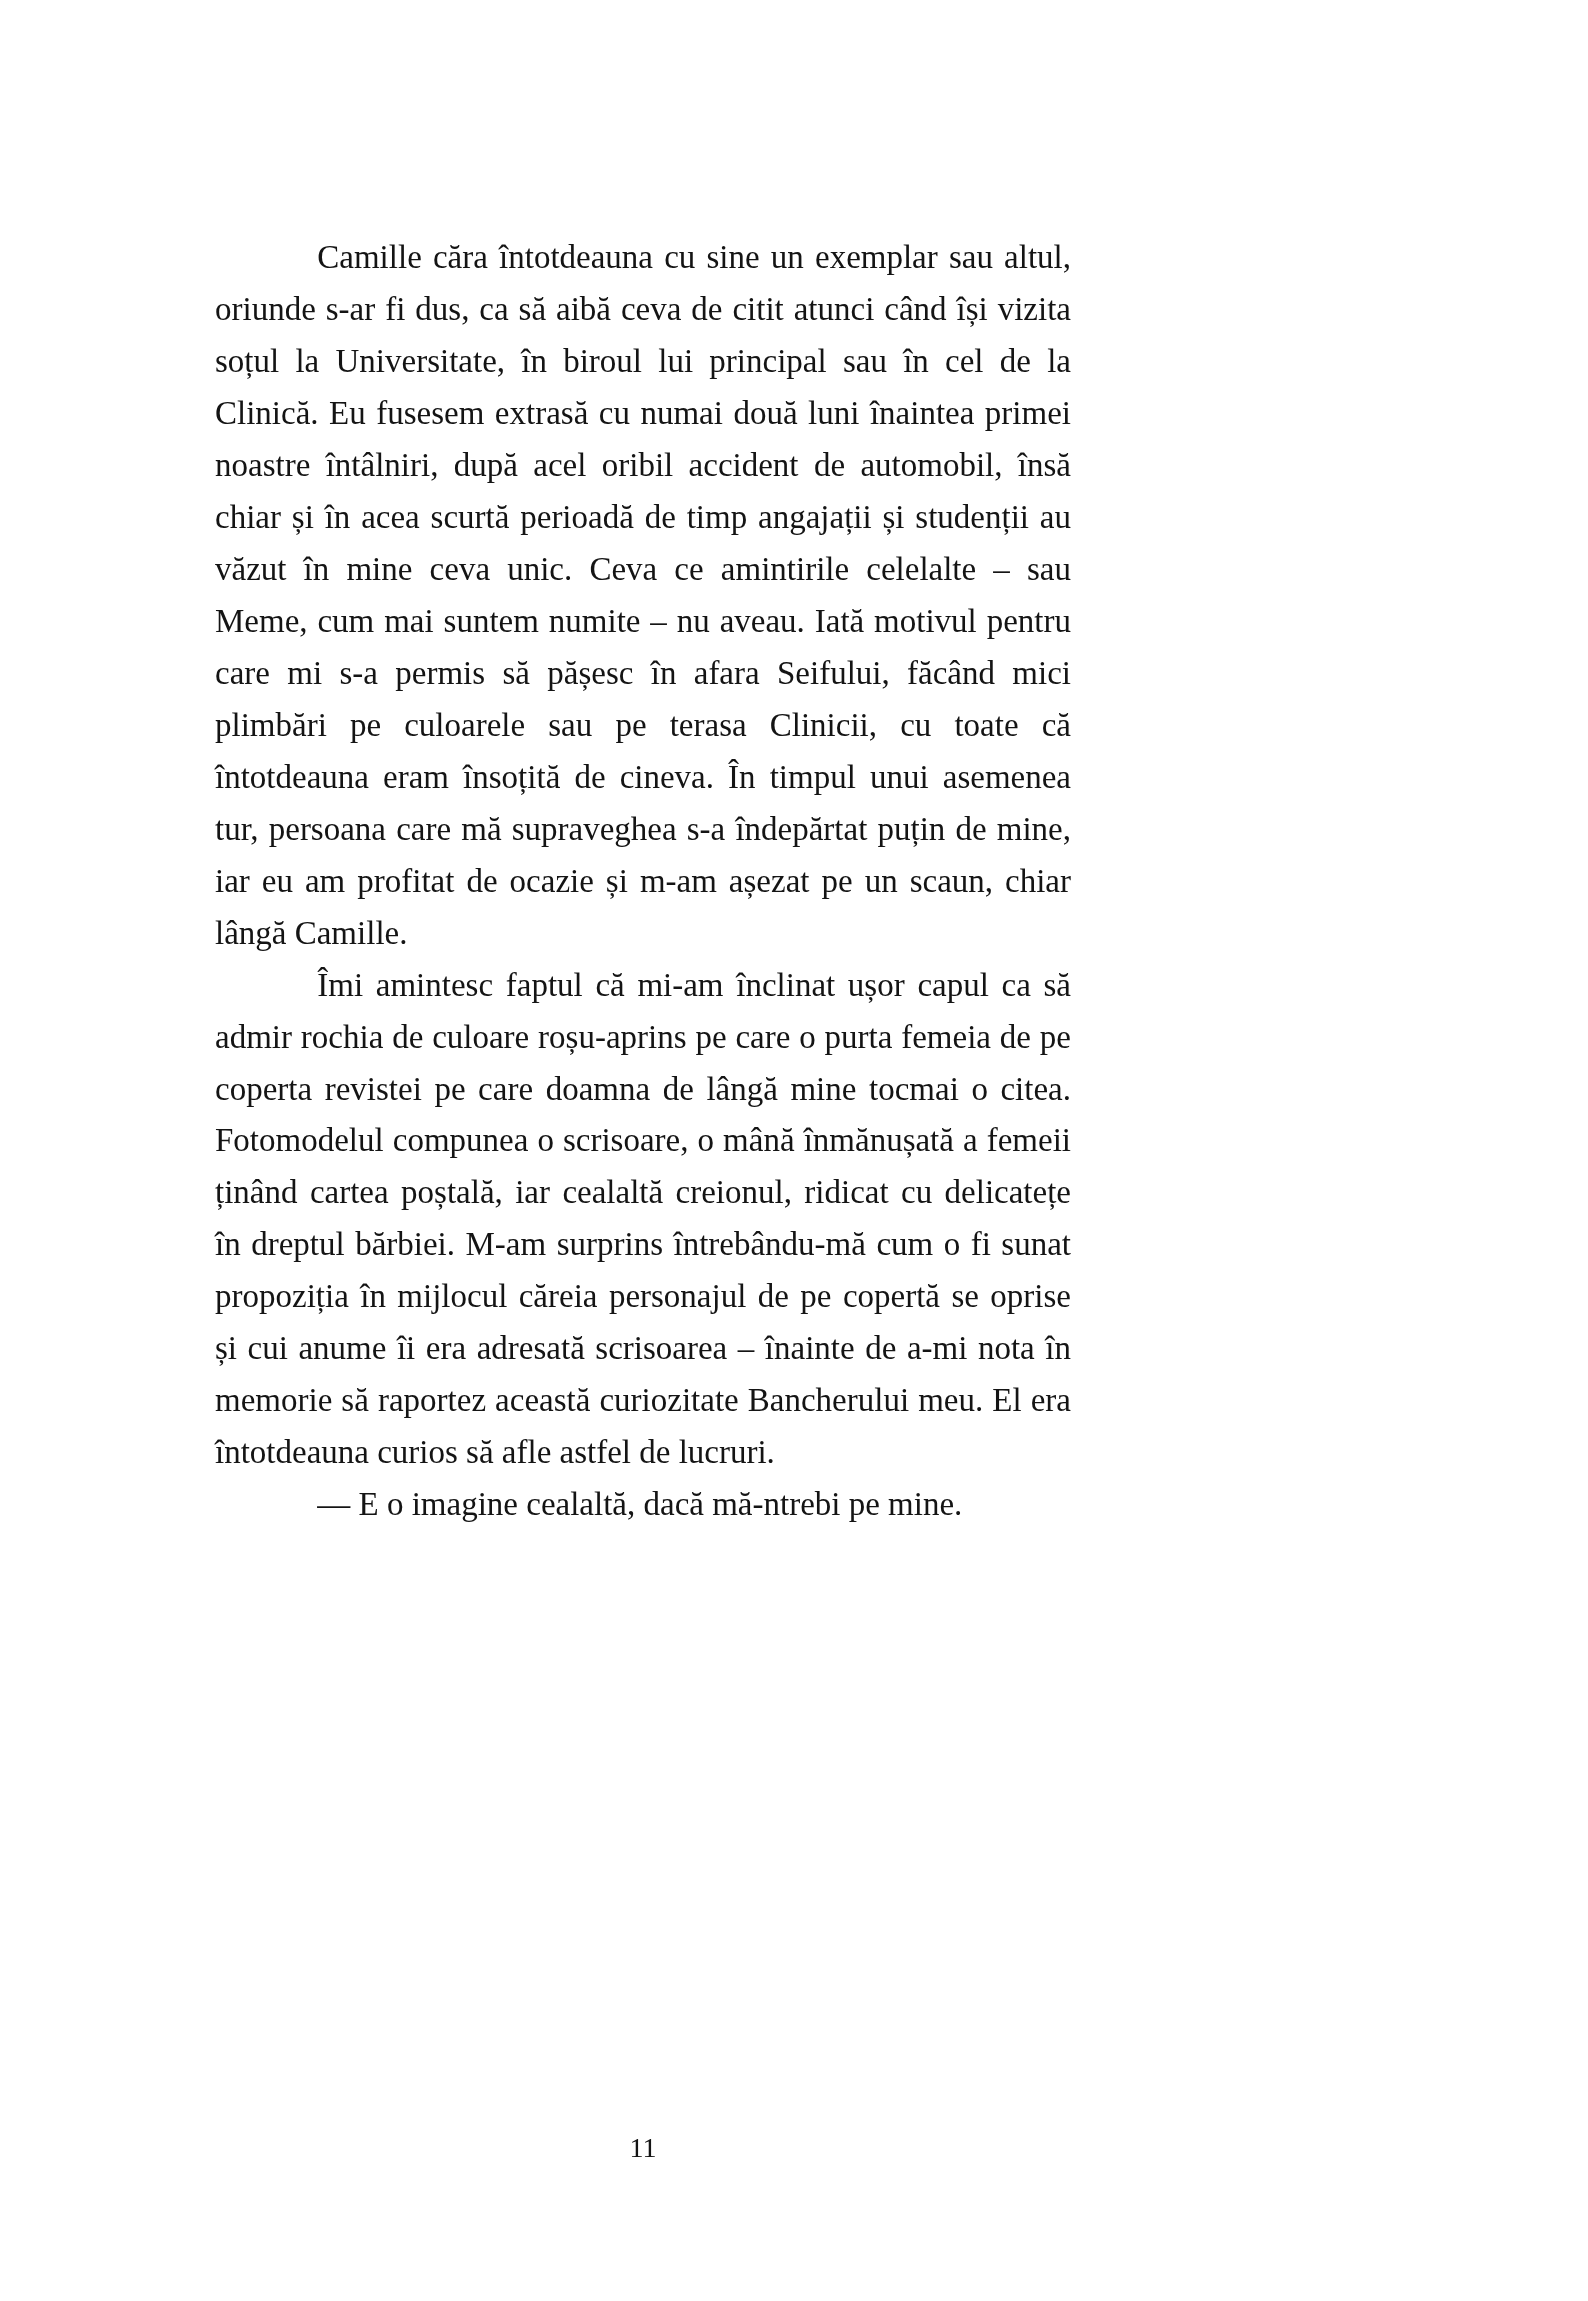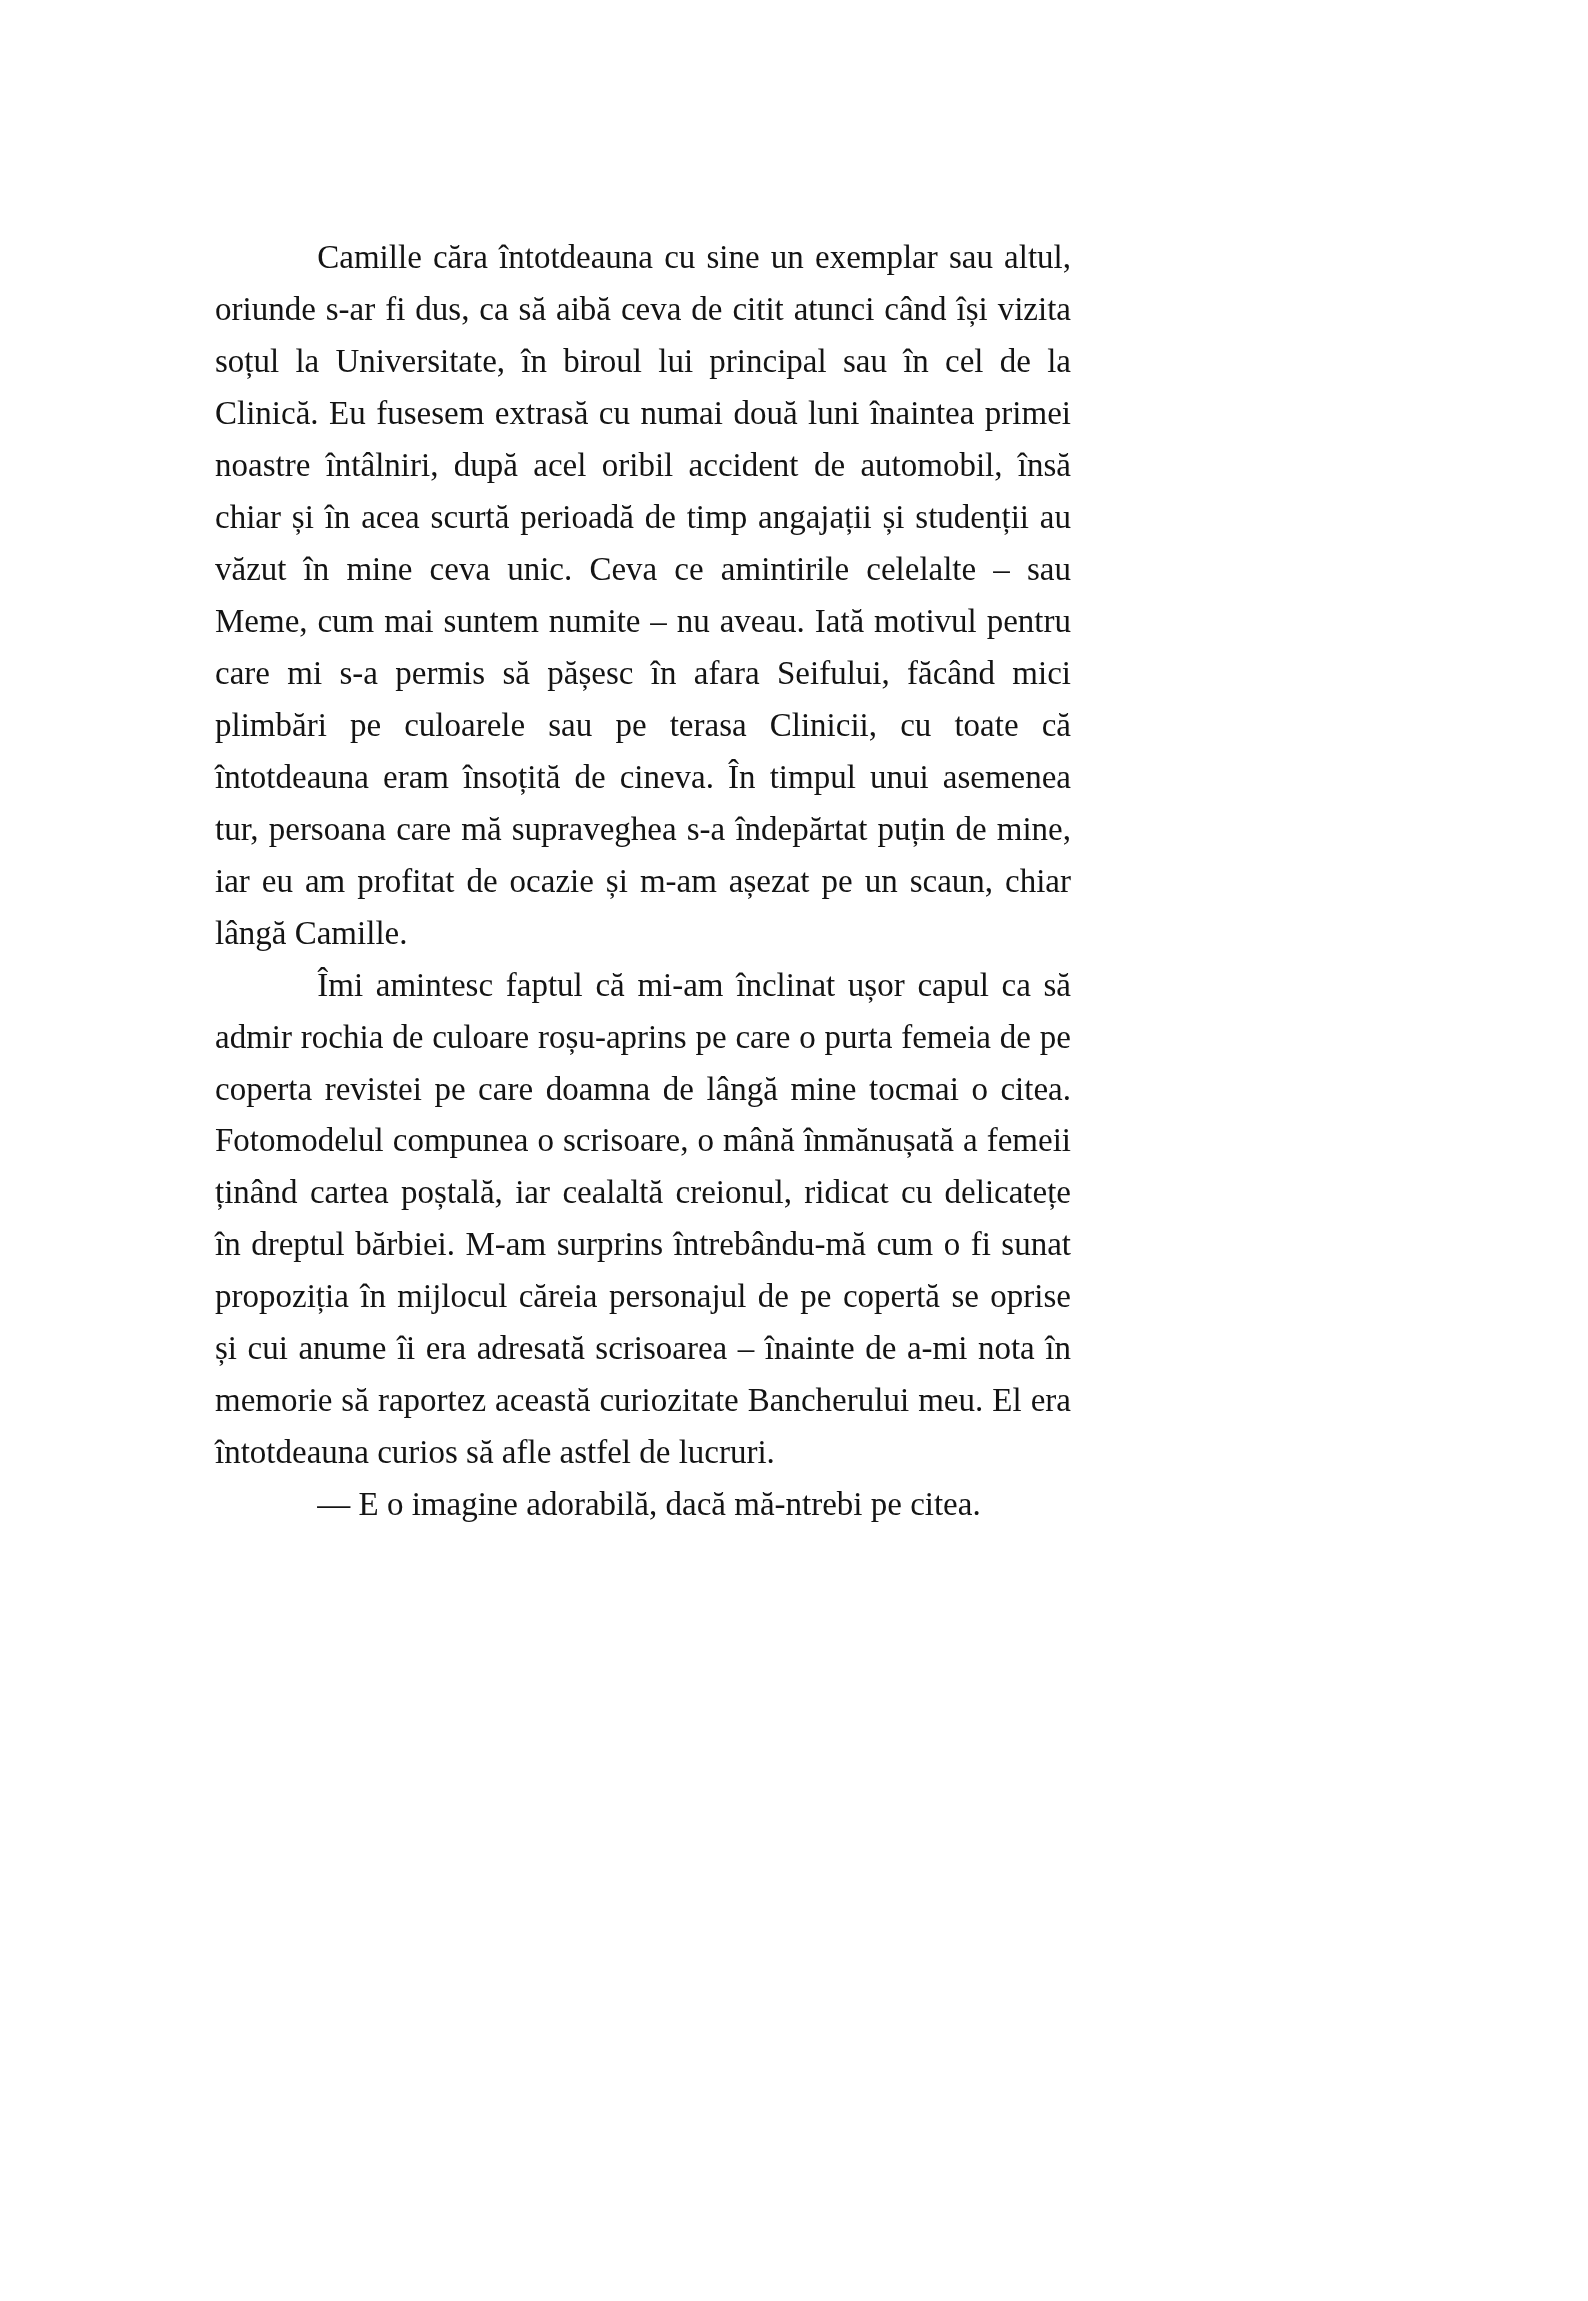--- a/index.html
+++ b/index.html
@@ -47,16 +47,17 @@
     font-family: "Liberation Serif", serif;
   }
 </style>
 </head>
 <body>
 
 <div class="page">
   <div class="body-text">
     <p>Camille căra întotdeauna cu sine un exemplar sau altul, oriunde s-ar fi dus, ca să aibă ceva de citit atunci când își vizita soțul la Universitate, în biroul lui principal sau în cel de la Clinică. Eu fusesem extrasă cu numai două luni înaintea primei noastre întâlniri, după acel oribil accident de automobil, însă chiar și în acea scurtă perioadă de timp angajații și studenții au văzut în mine ceva unic. Ceva ce amintirile celelalte – sau Meme, cum mai suntem numite – nu aveau. Iată motivul pentru care mi s-a permis să pășesc în afara Seifului, făcând mici plimbări pe culoarele sau pe terasa Clinicii, cu toate că întotdeauna eram însoțită de cineva. În timpul unui asemenea tur, persoana care mă supraveghea s-a îndepărtat puțin de mine, iar eu am profitat de ocazie și m-am așezat pe un scaun, chiar lângă Camille.</p>
     <p>Îmi amintesc faptul că mi-am înclinat ușor capul ca să admir rochia de culoare roșu-aprins pe care o purta femeia de pe coperta revistei pe care doamna de lângă mine tocmai o citea. Fotomodelul compunea o scrisoare, o mână înmănușată a femeii ținând cartea poștală, iar cealaltă creionul, ridicat cu delicatețe în dreptul bărbiei. M-am surprins întrebându-mă cum o fi sunat propoziția în mijlocul căreia personajul de pe copertă se oprise și cui anume îi era adresată scrisoarea – înainte de a-mi nota în memorie să raportez această curiozitate Bancherului meu. El era întotdeauna curios să afle astfel de lucruri.</p>
-    <p class="dash-line">— E o imagine adorabilă, dacă mă-ntrebi pe citea.</p>
+    <p class="dash-line">— E o imagine cealaltă, dacă mă-ntrebi pe mine.</p>
   </div>
+  <div class="page-number">11</div>
 </div>
 
 
 </body></html>

